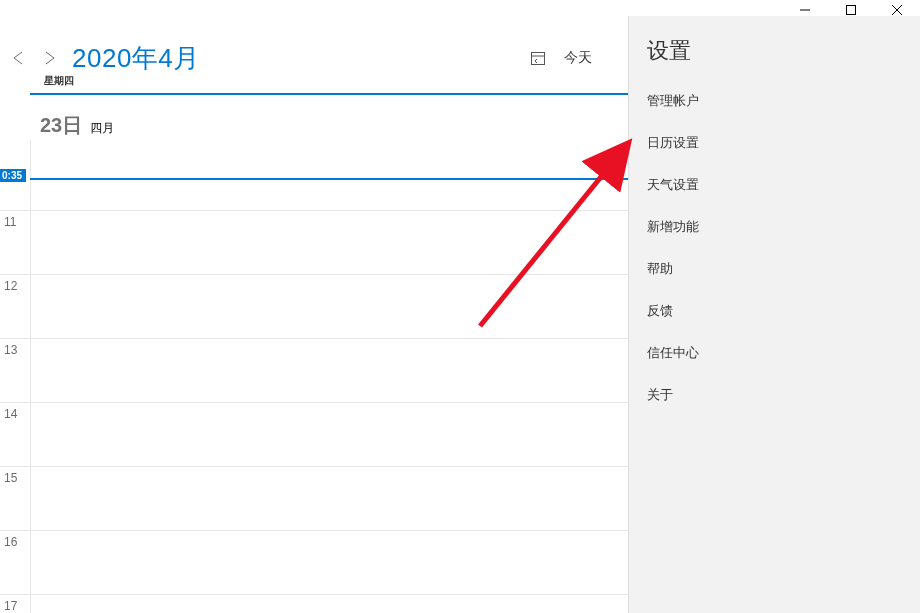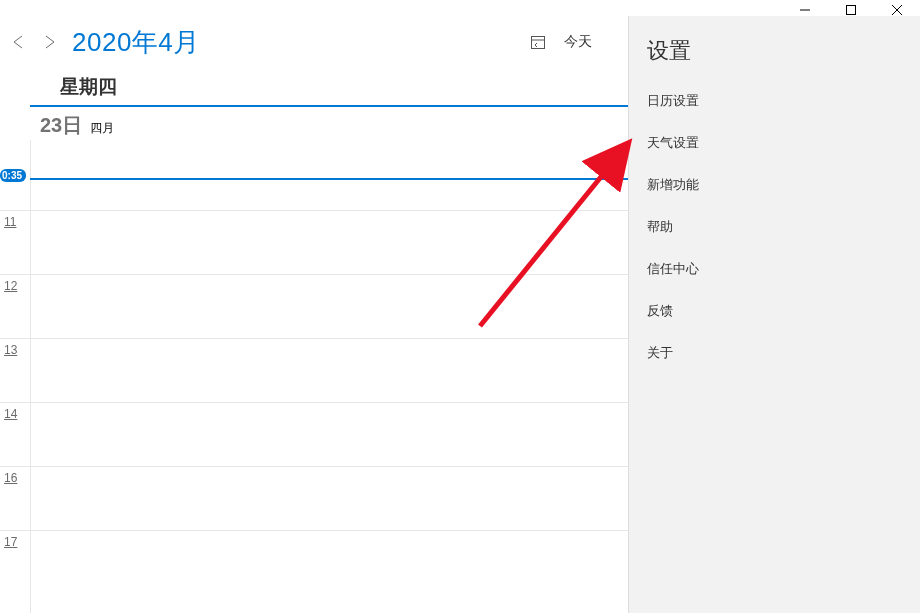--- a/index.html
+++ b/index.html
@@ -4,45 +4,45 @@
   <style>
     * { margin: 0; padding: 0; box-sizing: border-box; }
     body { width: 920px; height: 613px; font-family: "Microsoft YaHei", "Segoe UI", sans-serif; background: #fff; position: relative; overflow: hidden; }
 
     
     .window-controls { position: absolute; top: 0; right: 0; display: flex; z-index: 30; }
     .win-btn { width: 46px; height: 20px; display: flex; align-items: center; justify-content: center; cursor: pointer; }
     .win-btn svg { width: 10px; height: 10px; }
 
     
-    .header { position: absolute; top: 20px; left: 0; right: 0; height: 44px; display: flex; align-items: center; padding: 0 0 0 4px; }
+    .header { position: absolute; top: 36px; left: 0; right: 0; height: 44px; display: flex; align-items: center; padding: 0 0 0 4px; }
     .nav-btn { width: 30px; height: 32px; display: flex; align-items: center; justify-content: center; cursor: pointer; }
     .nav-btn svg { stroke: #6b6b6b; }
     .title { font-size: 26px; color: #0078d4; font-weight: 400; margin-left: 8px; letter-spacing: 0.5px; }
     .today-btn { margin-left: auto; margin-right: 320px; display: flex; align-items: center; gap: 18px; font-size: 14px; color: #333; cursor: pointer; padding: 4px 8px; }
 
     
     .day-header { position: absolute; top: 74px; left: 30px; right: 0; border-bottom: 1px solid #d6d6d6; padding-bottom: 6px; padding-left: 14px; }
-    .weekday { font-size: 19px; font-weight: 600; color: #333; margin-left: 16px; }
+    .weekday { font-size: 10px; font-weight: 600; color: #333; }
     .day-header-bar { position: absolute; left: 0; right: 0; bottom: -1px; height: 2px; background: #0078d4; }
 
     
     .date-row { position: absolute; top: 104px; left: 30px; right: 0; padding: 8px 0 14px 10px; display: flex; align-items: baseline; gap: 8px;}
     .date-num { font-size: 20px; font-weight: 700; color: #737373; }
     .date-month { font-size: 12px; color: #000000; }
 
     
     .time-grid { position: absolute; top: 140px; left: 0; right: 0; bottom: 0; }
     .time-row { height: 64px; border-top: 1px solid #e6e6e6; position: relative; }
-    .time-row .hour-label { position: absolute; left: 4px; top: 4px; font-size: 12px; color: #6b6b6b; text-decoration: underline; }
+    .time-row .hour-label { position: absolute; left: 4px; top: 4px; font-size: 12px; color: #6b6b6b; }
     .time-gutter-line { position: absolute; left: 30px; top: 0; bottom: 0; width: 1px; background: #e6e6e6; }
 
     
     .now-indicator { position: absolute; left: 0; right: 0; top: 178px; z-index: 3; }
-    .now-label { position: absolute; left: 0; top: -9px; background: #0078d4; color: #fff; font-size: 10px; padding: 1px 4px 1px 2px; font-weight: 600; border-radius: 6px; }
+    .now-label { position: absolute; left: 0; top: -9px; background: #0078d4; color: #fff; font-size: 10px; padding: 1px 4px 1px 2px; font-weight: 600; }
     .now-line { position: absolute; left: 30px; right: 0; height: 2px; background: #0078d4; top: 0; }
 
     
     .settings { position: absolute; right: 0; top: 16px; bottom: 0; width: 292px; background: #f2f2f2; z-index: 10; border-left: 1px solid #ddd; padding: 16px 0 0 0; }
     .settings-title { font-size: 22px; color: #333; padding: 4px 0 14px 18px; }
     .settings-item { font-size: 13px; color: #333; padding: 12px 18px; cursor: pointer; }
 
     
     .arrow-annot { position: absolute; left: 476px; top: 130px; z-index: 20; pointer-events: none; }
   </style>
@@ -114,35 +114,39 @@
   <div class="time-row">
       <span class="hour-label">12</span>
     </div>
   <div class="time-row">
       <span class="hour-label">13</span>
     </div>
   <div class="time-row">
       <span class="hour-label">14</span>
     </div>
   <div class="time-row">
+      <span class="hour-label">15</span>
+    </div>
+  <div class="time-row">
       <span class="hour-label">16</span>
     </div>
   <div class="time-row">
       <span class="hour-label">17</span>
     </div>
 </div>
 
 <div class="settings">
   <div class="settings-title">设置</div>
+  <div class="settings-item">管理帐户</div>
   <div class="settings-item">日历设置</div>
   <div class="settings-item">天气设置</div>
   <div class="settings-item">新增功能</div>
   <div class="settings-item">帮助</div>
+  <div class="settings-item">反馈</div>
   <div class="settings-item">信任中心</div>
-  <div class="settings-item">反馈</div>
   <div class="settings-item">关于</div>
 </div>
 
 <svg class="arrow-annot" width="170" height="210" viewBox="0 0 170 210">
   <defs>
     <marker id="arrowhead" markerWidth="10" markerHeight="10" refX="8" refY="5" orient="auto">
       <polygon points="0 0, 10 5, 0 10" fill="#e81123"></polygon>
     </marker>
   </defs>
   <line x1="4" y1="196" x2="150" y2="16" stroke="#e81123" stroke-width="5" marker-end="url(#arrowhead)"></line>

